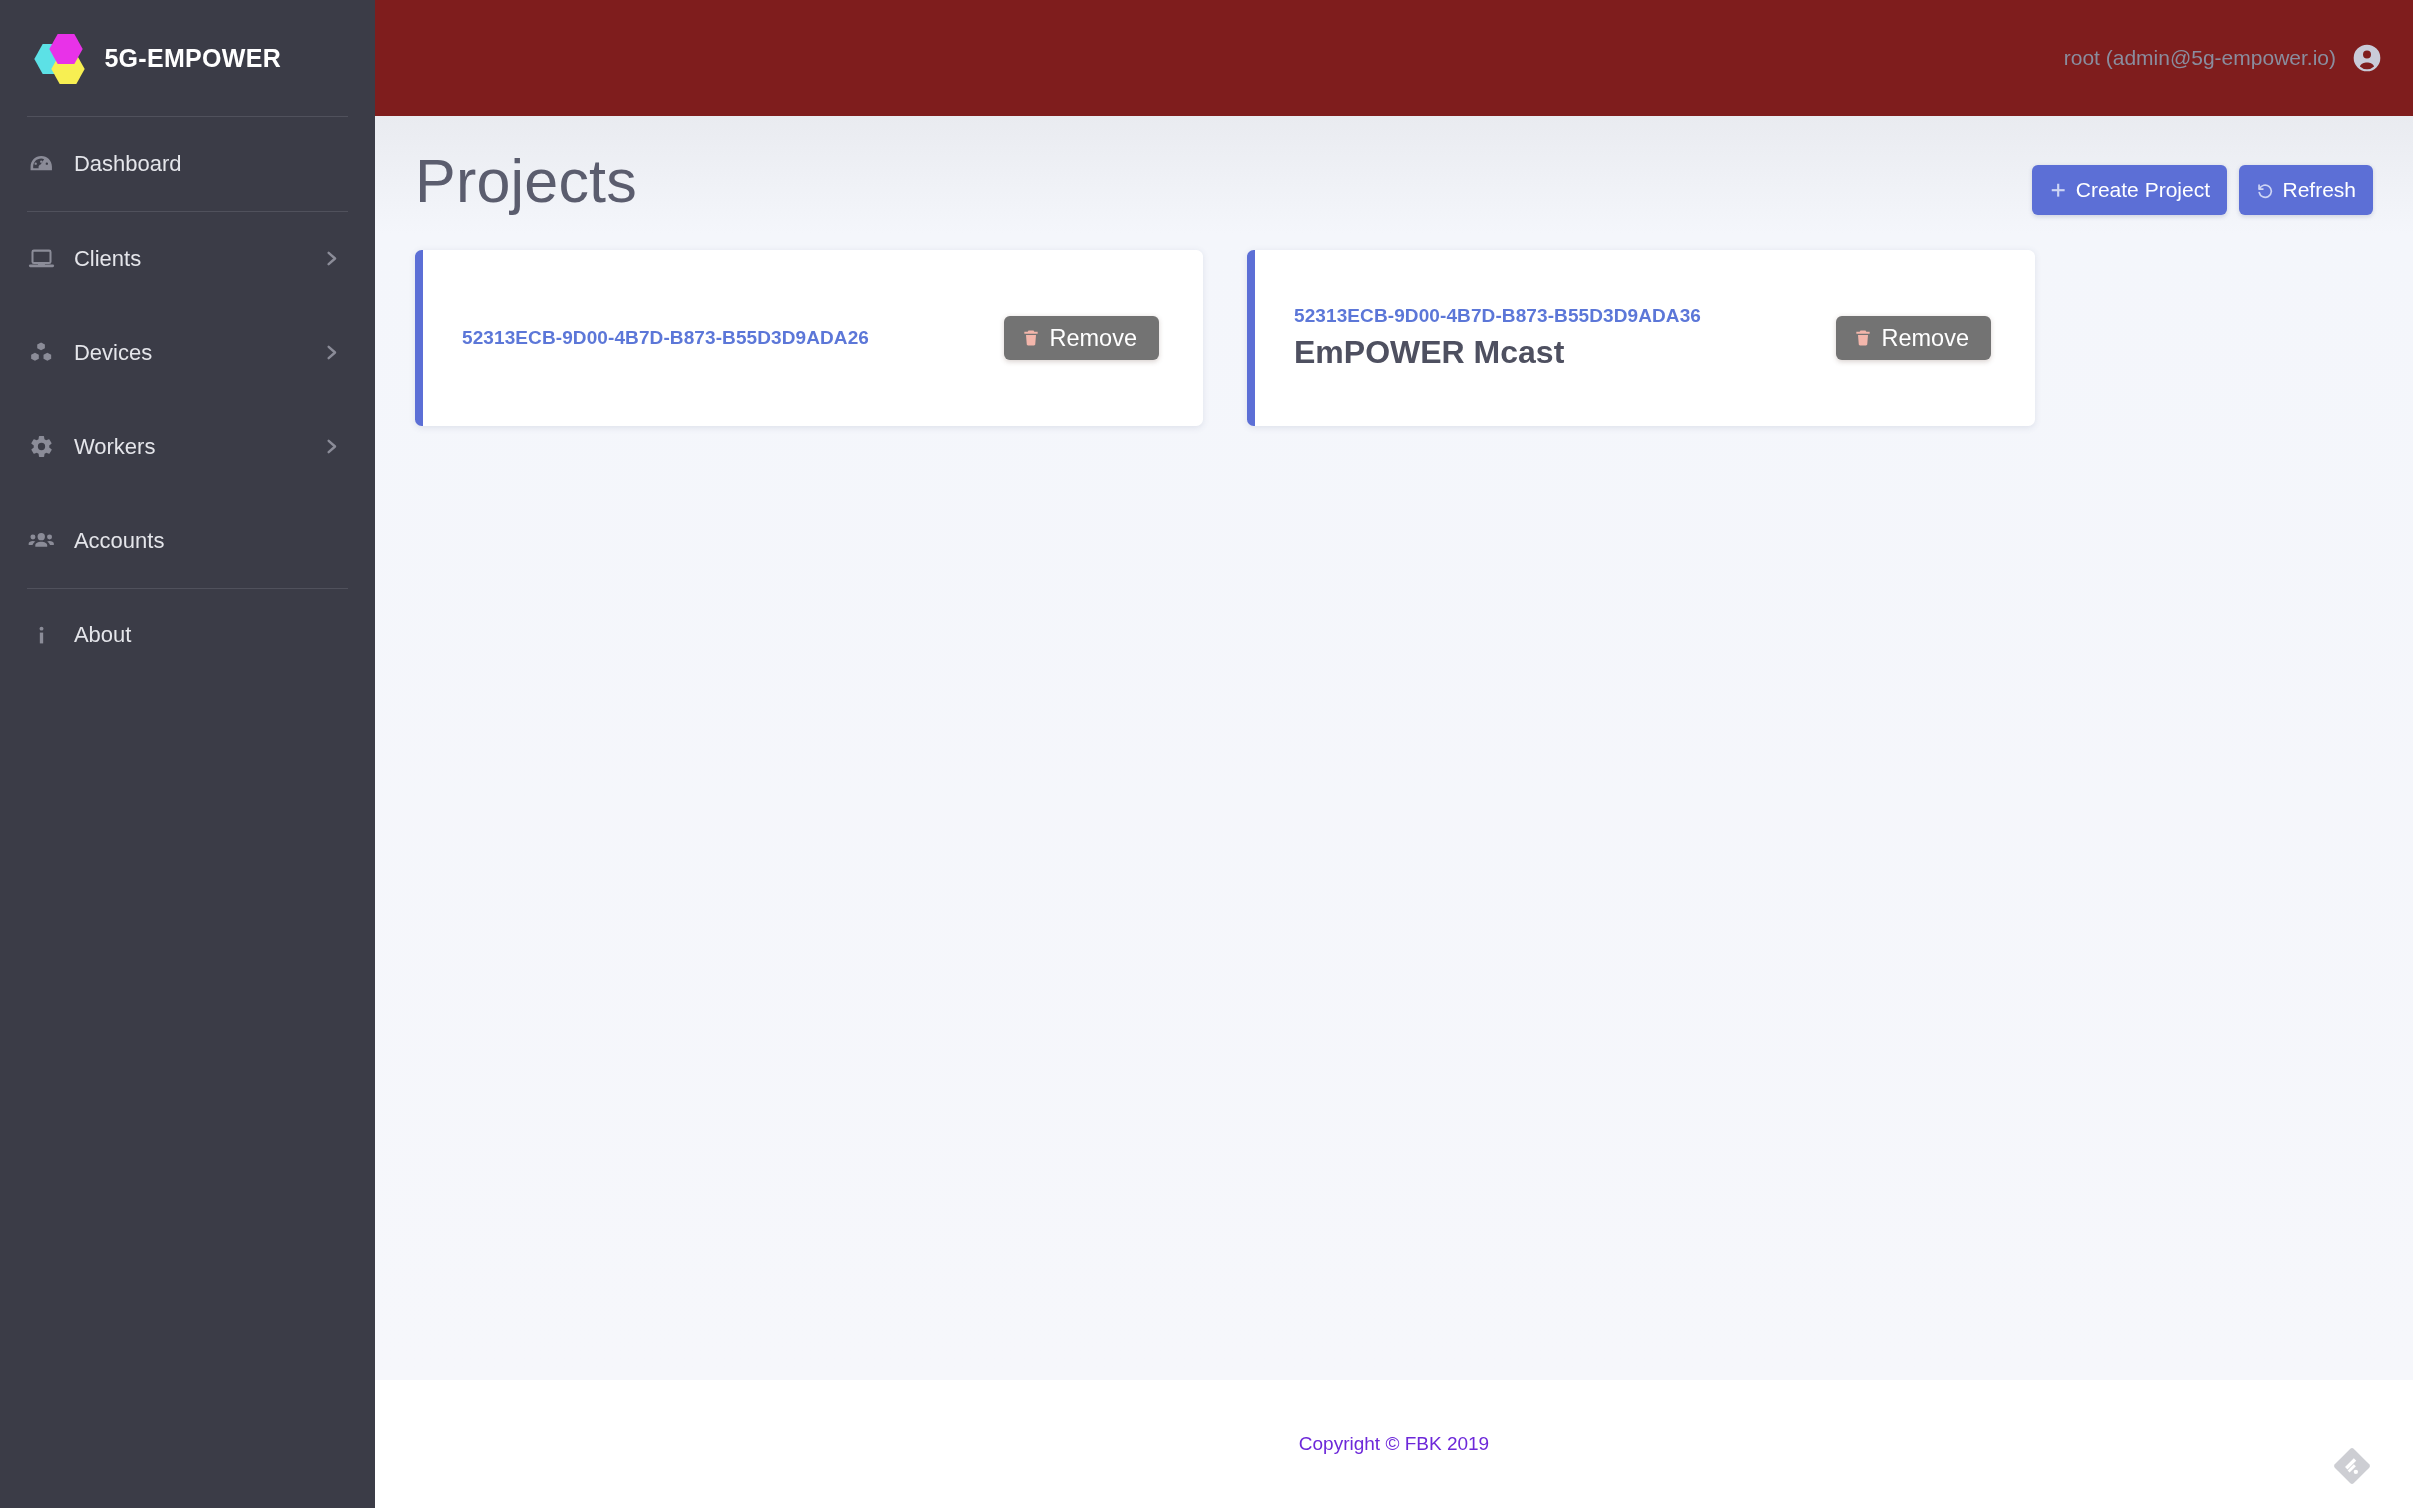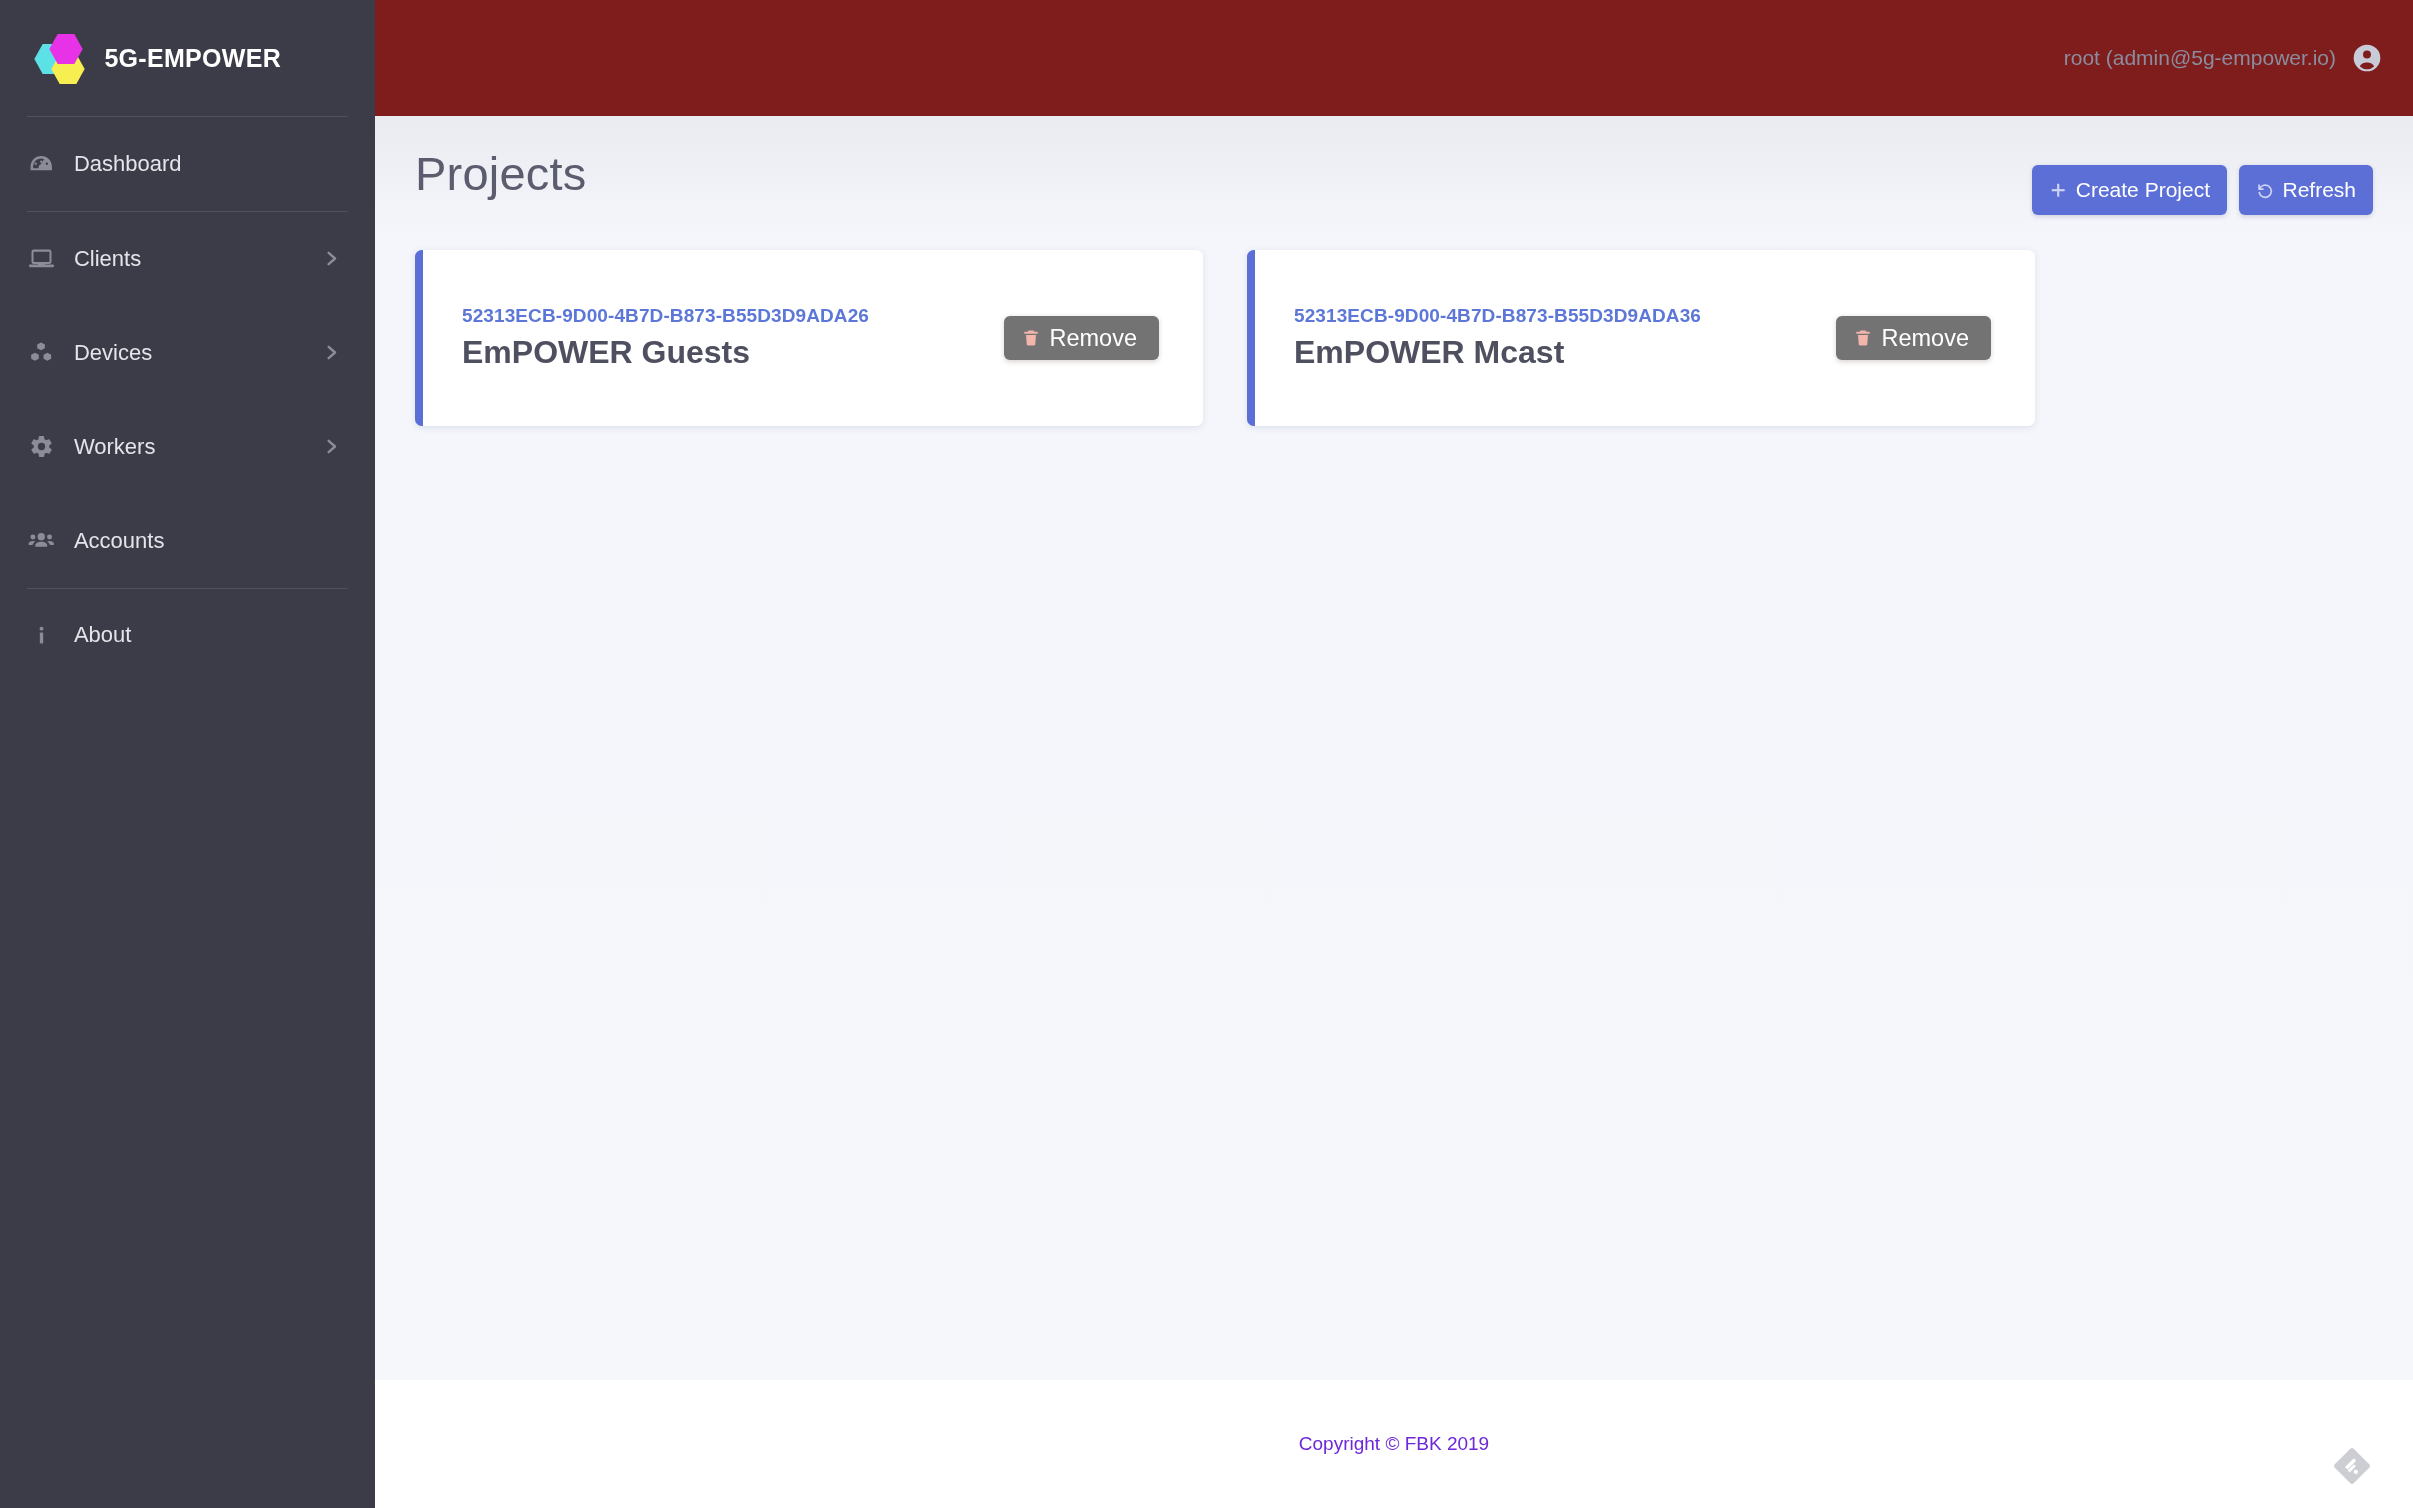--- a/index.html
+++ b/index.html
@@ -112,21 +112,21 @@
     position: relative;
     overflow: hidden;
   }
   .page-head {
     display: flex;
     align-items: flex-start;
     justify-content: space-between;
     padding-top: 32px;
   }
   .page-title {
-    font-size: 47px;
+    font-size: 61px;
     font-weight: 400;
     color: #5b5d6e;
     letter-spacing: 0.2px;
     line-height: 1.1;
   }
   .head-actions { display: flex; gap: 11.7px; padding-top: 17px; margin-left: 27px; }
   .btn {
     border: none;
     border-radius: 5.9px;
     color: #ffffff;
@@ -362,21 +362,20 @@
             <span>Refresh</span>
           </button>
         </div>
       </div>
 
       <div class="card-grid">
 
         <div class="project-card">
           <div class="card-body">
             <a class="card-uuid" href="#">52313ECB-9D00-4B7D-B873-B55D3D9ADA26</a>
-            <div class="card-name">EmPOWER Guests</div>
           </div>
           <button class="btn btn-danger">
             <span class="btn-ico">
               <svg width="20" height="20" viewBox="0 0 24 24" fill="currentColor">
                 <path d="M9 3h6l1 1.6h4v2.2H4V4.6h4L9 3z"></path>
                 <path d="M6 8.4h12l-.9 11.2c-.05.8-.7 1.4-1.5 1.4H8.4c-.8 0-1.45-.6-1.5-1.4L6 8.4z"></path>
               </svg>
             </span>
             <span>Remove</span>
           </button>

